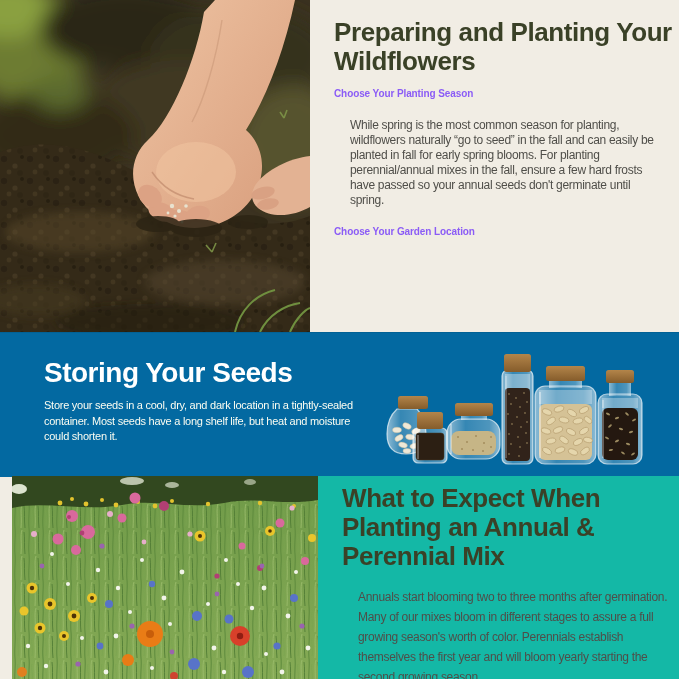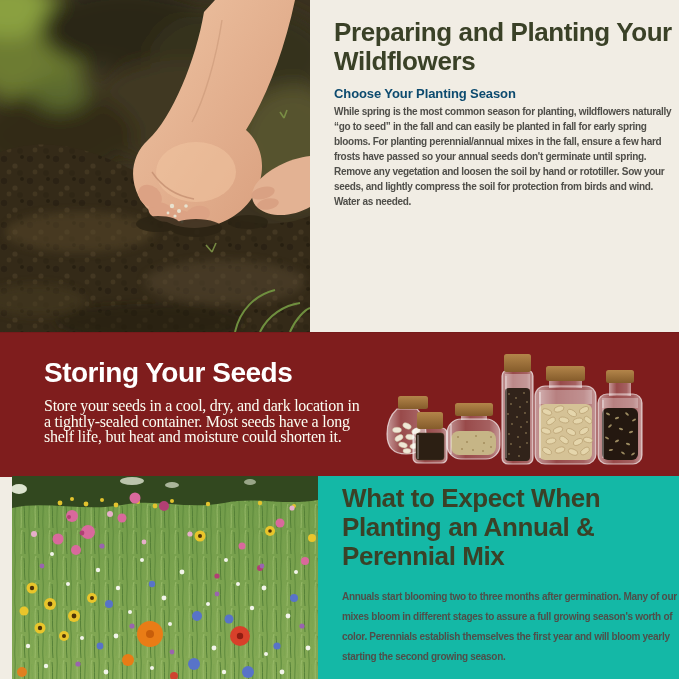--- a/index.html
+++ b/index.html
@@ -13,39 +13,39 @@
 
   
   .section-top{position:absolute;left:0;top:0;width:679px;height:296px;background:#f1ede4;}
   .photo-planting{position:absolute;left:0;top:0;width:310px;height:332px;display:block;}
   .top-text{position:absolute;left:334px;top:18px;width:338px;}
   .h1{
     margin:0;font-size:26px;line-height:29px;font-weight:700;
     color:#3a4127;letter-spacing:-0.4px;
   }
   .h3{
-    margin:10px 0 2px 0;font-size:13px;line-height:16px;font-weight:700;
-    color:#0c4a6e;letter-spacing:-0.1px;
+    margin:10px 0 2px 0;font-size:10px;line-height:16px;font-weight:700;
+    color:#8b5cf6;letter-spacing:-0.1px;
   }
   .body-p{
-    margin:0;font-size:10px;line-height:15px;color:#4f4e49;letter-spacing:-0.3px;font-weight:bold;
+    margin:16px;font-size:12px;line-height:15px;color:#4f4e49;letter-spacing:-0.3px;
   }
 
   
   .band{
     position:absolute;left:0;top:332px;width:679px;height:144px;
-    background:#7f1d1d;border-top:1px solid rgba(0,0,0,0.07);
+    background:#0369a1;border-top:1px solid rgba(0,0,0,0.07);
   }
   .band-text{position:absolute;left:44px;top:24px;width:318px;}
   .band-title{
     margin:0;font-size:28px;line-height:32px;font-weight:700;color:#ffffff;
     letter-spacing:-0.5px;
   }
   .band-body{
-    margin:9px 0 0 0;font-size:16px;line-height:15.5px;color:#fbfdf2;letter-spacing:-0.25px;font-family:Liberation Serif, serif;
+    margin:9px 0 0 0;font-size:11px;line-height:15.5px;color:#fbfdf2;letter-spacing:-0.25px;
   }
   .jars-photo{position:absolute;left:383px;top:13px;display:block;}
 
   
   .section-bottom{position:absolute;left:12px;top:476px;width:679px;height:203px;background:#14b8a6;}
   .photo-meadow{position:absolute;left:0;top:0;width:306px;height:203px;display:block;}
   .bottom-text{position:absolute;left:330px;top:8px;width:342px;}
   .bottom-text .body-p{margin-top:16px;line-height:20px;}
 </style>
 </head>
@@ -141,22 +141,22 @@
         <ellipse cx="248" cy="222" rx="20" ry="7"></ellipse>
       </g>
     </svg>
 
     <div class="top-text">
       <h1 class="h1">Preparing and Planting Your Wildflowers</h1>
 
       <h3 class="h3">Choose Your Planting Season</h3>
       <p class="body-p">While spring is the most common season for planting, wildflowers naturally “go to seed” in the fall and can easily be planted in fall for early spring blooms. For planting perennial/annual mixes in the fall, ensure a few hard frosts have passed so your annual seeds don't germinate until spring.</p>
 
-
-      <p class="body-p">Remove any vegetation and loosen the soil by hand or rototiller. Sow your seeds, and lightly compress the soil for protection from birds and wind. Water as needed.</p>
+      <h3 class="h3">Choose Your Garden Location</h3>
+
     </div>
   </div>
 
   <div class="band">
     <div class="band-text">
       <h2 class="band-title">Storing Your Seeds</h2>
       <p class="band-body">Store your seeds in a cool, dry, and dark location in a tightly-sealed container. Most seeds have a long shelf life, but heat and moisture could shorten it.</p>
     </div>
 
     <svg class="jars-photo" role="img" width="280" height="122" viewBox="0 0 280 122" aria-label="six cork-topped glass jars filled with assorted seeds">

